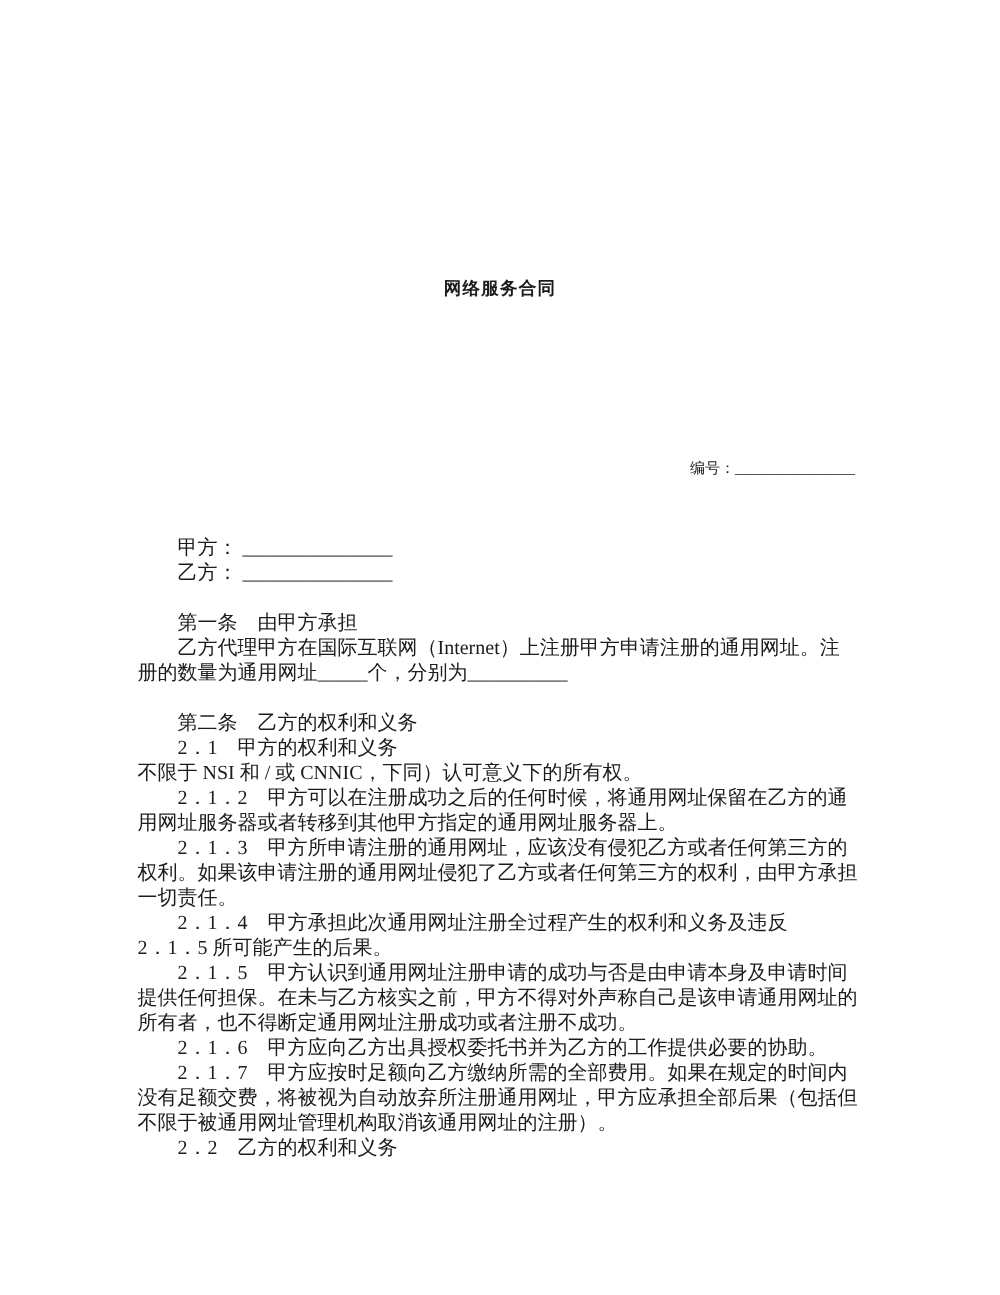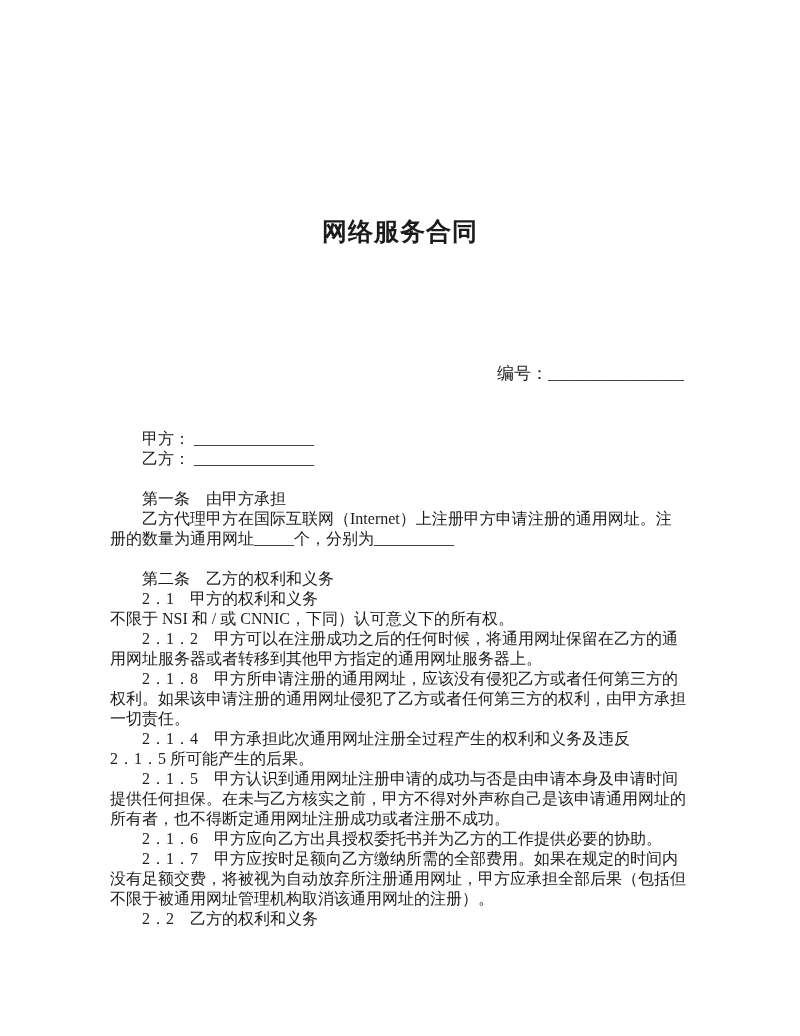--- a/index.html
+++ b/index.html
@@ -15,31 +15,31 @@
     overflow: hidden;
     font-family: "Liberation Serif", "DejaVu Serif", serif;
     color: #1b1b1b;
   }
   .doc-title {
     position: absolute;
     top: 218px;
     left: 0;
     width: 800px;
     text-align: center;
-    font-size: 25px;
+    font-size: 14px;
     font-weight: 700;
     line-height: 28px;
     letter-spacing: 1px;
     white-space: pre;
   }
   .number-line {
     position: absolute;
     top: 344px;
     right: 116px;
-    font-size: 17px;
+    font-size: 12px;
     line-height: 20px;
     white-space: pre;
   }
   .number-line .blank {
     letter-spacing: 0;
   }
   .body-text {
     position: absolute;
     top: 385px;
     left: 110px;
@@ -71,21 +71,21 @@
     <div class="line"></div>
     <div class="line">　　第一条　由甲方承担</div>
     <div class="line">　　乙方代理甲方在国际互联网（Internet）上注册甲方申请注册的通用网址。注</div>
     <div class="line">册的数量为通用网址_____个，分别为__________</div>
     <div class="line"></div>
     <div class="line">　　第二条　乙方的权利和义务</div>
     <div class="line">　　2．1　甲方的权利和义务</div>
     <div class="line">不限于 NSI 和 / 或 CNNIC，下同）认可意义下的所有权。</div>
     <div class="line">　　2．1．2　甲方可以在注册成功之后的任何时候，将通用网址保留在乙方的通</div>
     <div class="line">用网址服务器或者转移到其他甲方指定的通用网址服务器上。</div>
-    <div class="line">　　2．1．8　甲方所申请注册的通用网址，应该没有侵犯乙方或者任何第三方的</div>
+    <div class="line">　　2．1．3　甲方所申请注册的通用网址，应该没有侵犯乙方或者任何第三方的</div>
     <div class="line">权利。如果该申请注册的通用网址侵犯了乙方或者任何第三方的权利，由甲方承担</div>
     <div class="line">一切责任。</div>
     <div class="line">　　2．1．4　甲方承担此次通用网址注册全过程产生的权利和义务及违反</div>
     <div class="line">2．1．5 所可能产生的后果。</div>
     <div class="line">　　2．1．5　甲方认识到通用网址注册申请的成功与否是由申请本身及申请时间</div>
     <div class="line">提供任何担保。在未与乙方核实之前，甲方不得对外声称自己是该申请通用网址的</div>
     <div class="line">所有者，也不得断定通用网址注册成功或者注册不成功。</div>
     <div class="line">　　2．1．6　甲方应向乙方出具授权委托书并为乙方的工作提供必要的协助。</div>
     <div class="line">　　2．1．7　甲方应按时足额向乙方缴纳所需的全部费用。如果在规定的时间内</div>
     <div class="line">没有足额交费，将被视为自动放弃所注册通用网址，甲方应承担全部后果（包括但</div>

